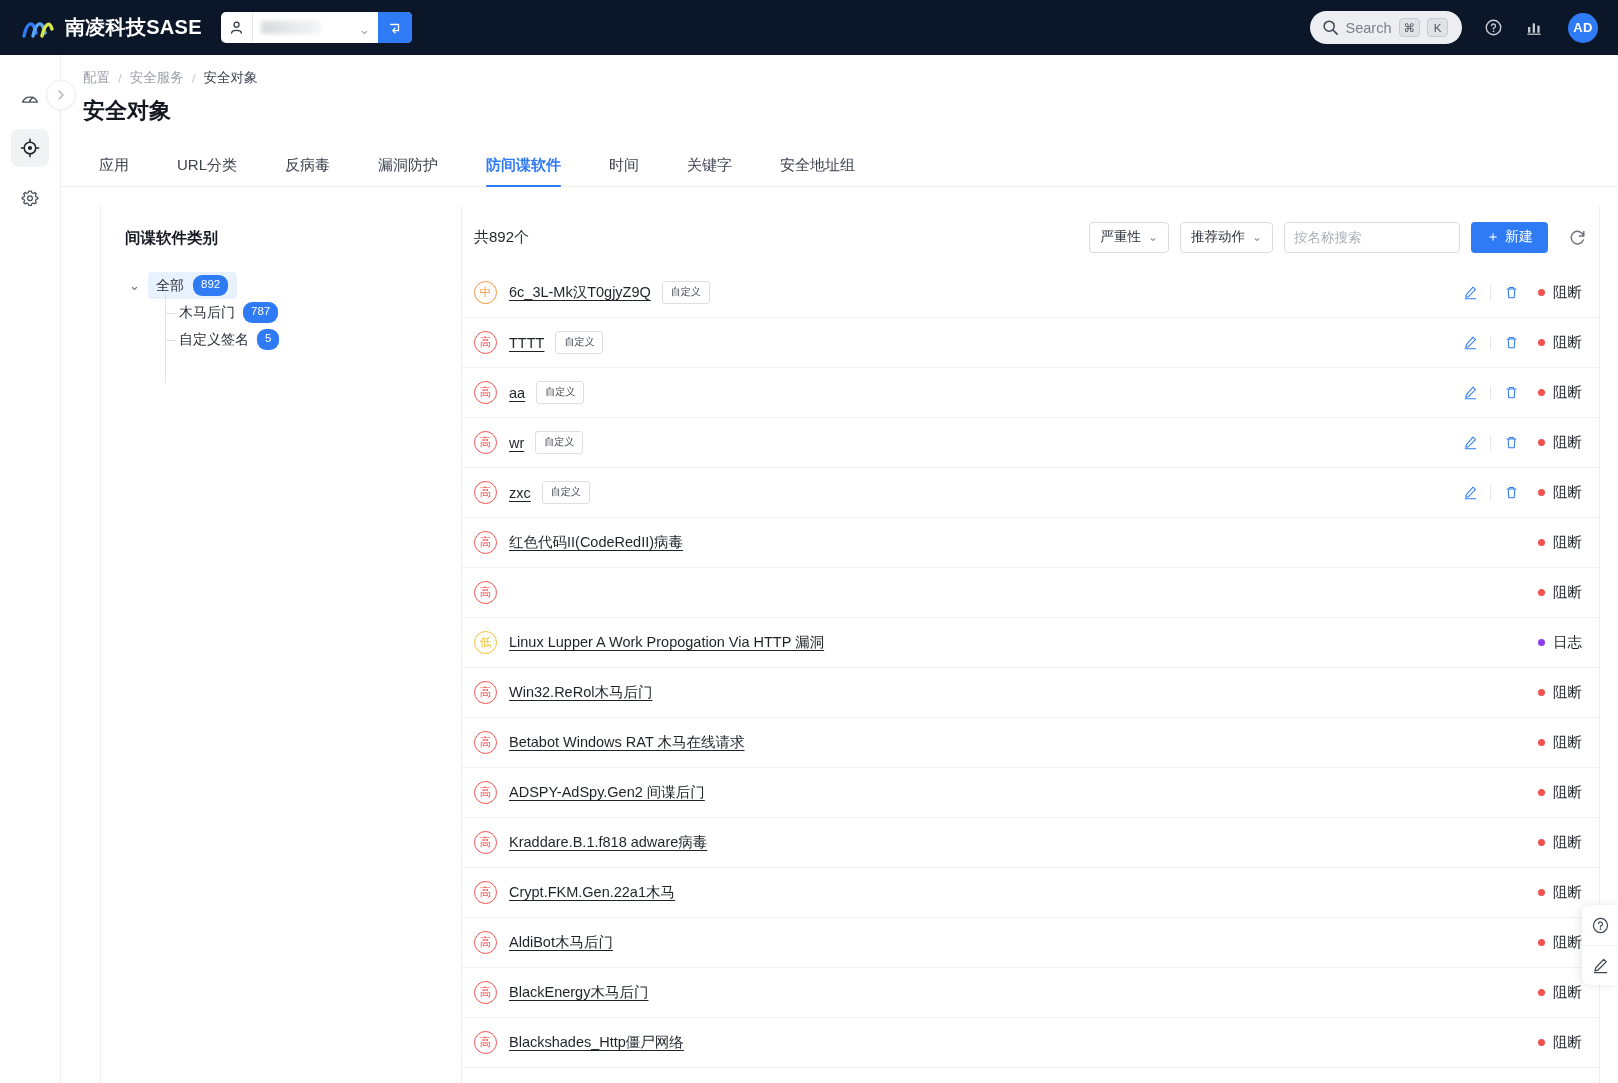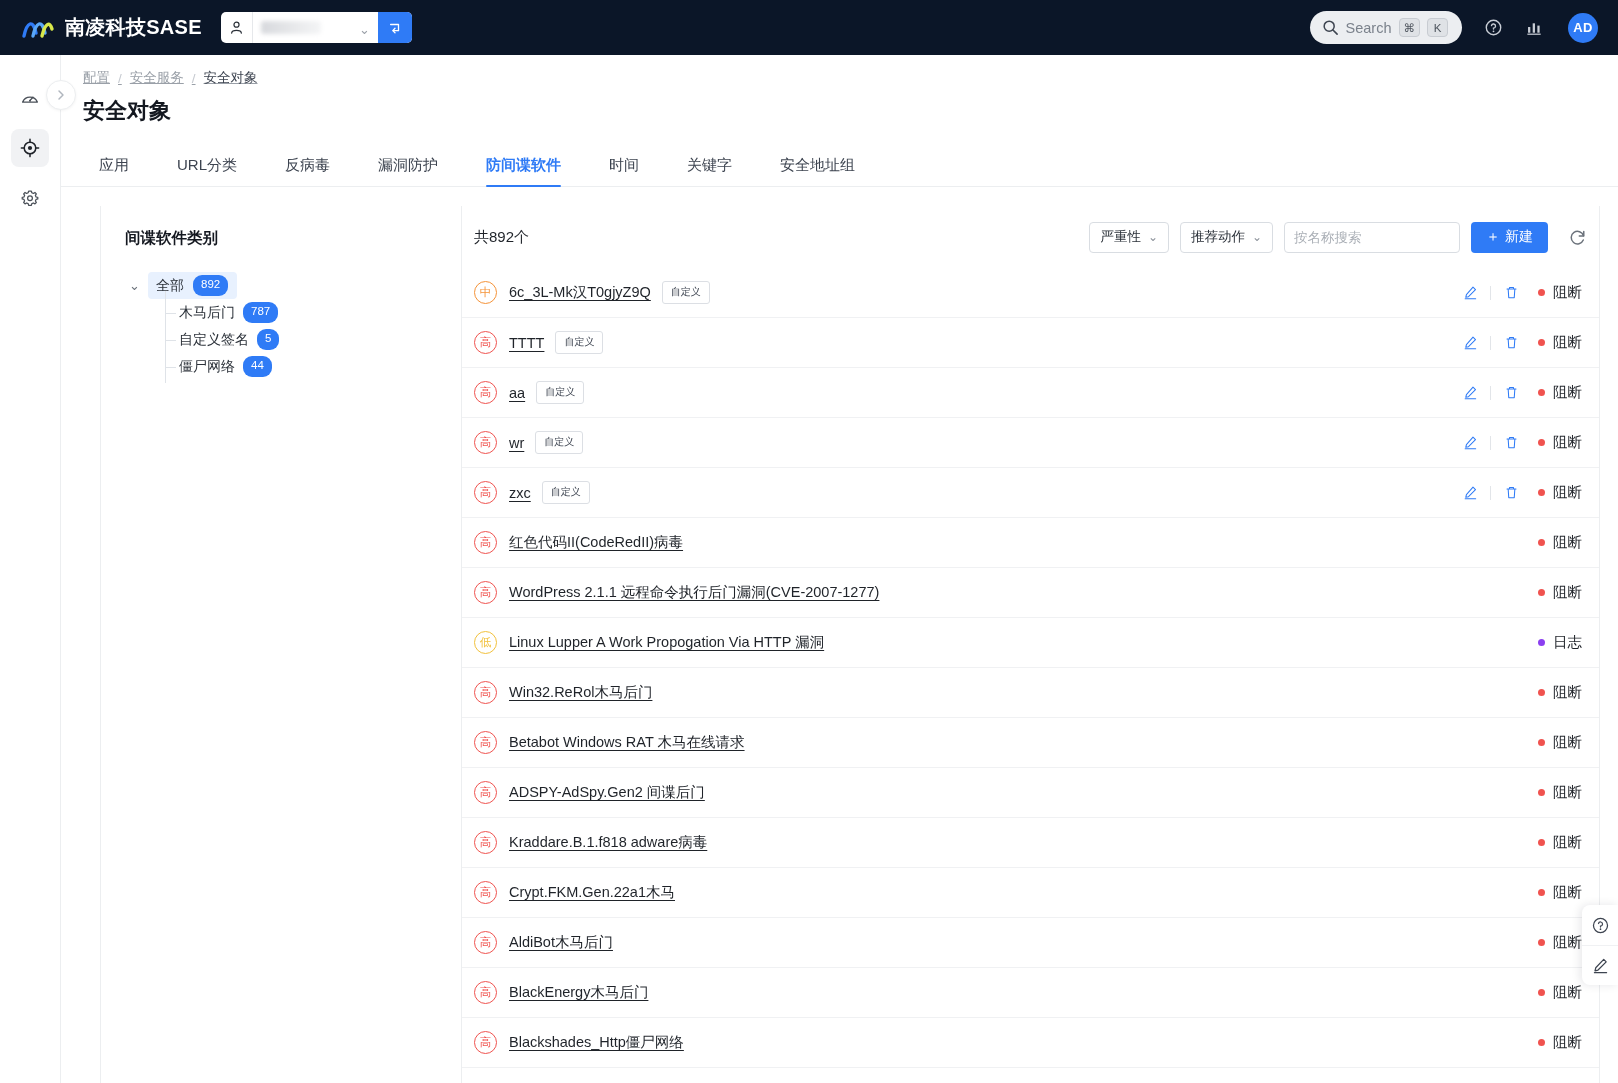--- a/index.html
+++ b/index.html
@@ -84,21 +84,21 @@
     width: 30px; height: 30px; border-radius: 50%;
     background: #fff; border: 1px solid #eceef0;
     display: flex; align-items: center; justify-content: center;
     z-index: 6; cursor: pointer; box-shadow: 0 1px 3px rgba(0,0,0,.05);
   }
 
   
   .pagehead { position: absolute; top: 55px; left: 61px; width: 1557px; }
   .crumbs {
     display: flex; align-items: center; gap: 8px;
-    padding: 14px 0 0 22px; font-size: 13.5px; color: #9aa0a8; text-decoration: underline;
+    padding: 14px 0 0 22px; font-size: 13.5px; color: #9aa0a8;
   }
   .crumbs .c-last { color: #3d4450; }
   .crumbs .c-sep { color: #c6cad0; }
   .crumb-link { cursor: pointer; }
   .ptitle {
     padding: 9px 0 0 22px; font-size: 22px; font-weight: 700; color: #141820;
   }
 
   .tabs {
     display: flex; align-items: flex-end; gap: 16px;
@@ -366,27 +366,20 @@
               <span class="count-badge">787</span>
             </span>
           </div>
           <div class="tchild">
             <span style="position: absolute; left: 40px; top: 50%; width: 11px; height: 1px; background: rgb(223, 227, 232);"></span>
             <span class="tlabelbox">
               <span>自定义签名</span>
               <span class="count-badge">5</span>
             </span>
           </div>
-          <div class="tchild">
-            <span style="position: absolute; left: 40px; top: 50%; width: 11px; height: 1px; background: rgb(223, 227, 232);"></span>
-            <span class="tlabelbox">
-              <span>僵尸网络</span>
-              <span class="count-badge">44</span>
-            </span>
-          </div>
         </div>
     </div>
   </div>
 
   <div class="list-pane">
     <div class="toolbar">
       <span class="count-text">共892个</span>
       <div class="tb-right">
         <div class="select-box">
           <span>严重性</span>
@@ -548,21 +541,20 @@
           <span class="row-name">红色代码II(CodeRedII)病毒</span>
           <div class="row-right">
             <span class="status">
               <span class="dot" style="background: rgb(240, 83, 79);"></span>
               <span>阻断</span>
             </span>
           </div>
         </div>
         <div class="row">
           <span class="sev sev-high">高</span>
-          <span class="row-name">WordPress 2.1.1 远程命令执行后门漏洞(CVE-2007-1277)</span>
           <div class="row-right">
             <span class="status">
               <span class="dot" style="background: rgb(240, 83, 79);"></span>
               <span>阻断</span>
             </span>
           </div>
         </div>
         <div class="row">
           <span class="sev sev-low">低</span>
           <span class="row-name">Linux Lupper A Work Propogation Via HTTP 漏洞</span>

